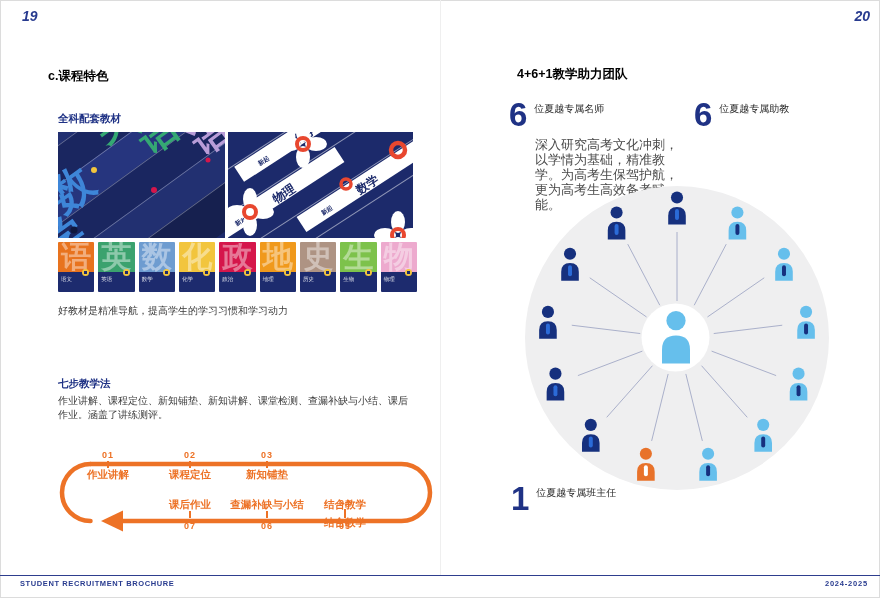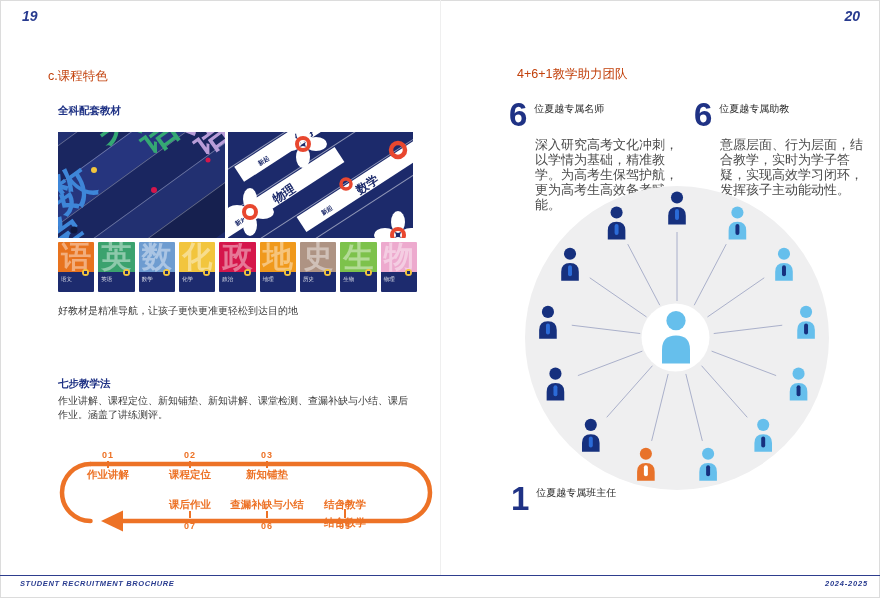--- a/index.html
+++ b/index.html
@@ -4,27 +4,27 @@
 <style>
   html,body{margin:0;padding:0;}
   body{
     width:880px;height:598px;position:relative;background:#ffffff;
     font-family:"Liberation Sans","DejaVu Sans",sans-serif;
     overflow:hidden;box-shadow:inset 0 0 0 1px #dcdcdc;
   }
   .abs{position:absolute;}
   
   .page-num{position:absolute;top:8px;font-style:italic;font-weight:bold;font-size:14px;color:#283b8f;}
-  #pn-left{left:22px;} #pn-right{right:20px;}
-  
-  .big-title{font-size:12.5px;font-weight:normal;color:#c2410c;}
+  #pn-left{left:22px;} #pn-right{right:10px;}
+  
+  .big-title{font-size:12.5px;font-weight:bold;color:#000000;}
   .sec-heading{font-size:10.5px;font-weight:bold;color:#1f3285;}
   
   #title-left{left:48px;top:68px;}
-  #h-textbooks{left:58px;top:104px;}
+  #h-textbooks{left:58px;top:112px;}
   #photo1{left:58px;top:132px;width:167px;height:106px;}
   #photo2{left:228px;top:132px;width:185px;height:106px;}
   #books-row{left:58px;top:242px;width:359px;height:50px;display:flex;gap:4px;}
   .book{flex:1;display:flex;flex-direction:column;overflow:hidden;border-radius:1px;}
   .book-top{height:30px;position:relative;overflow:hidden;}
   .book-char{position:absolute;left:50%;top:50%;transform:translate(-50%,-50%);
     font-size:30px;font-weight:bold;color:rgba(255,255,255,0.42);line-height:1;white-space:nowrap;}
   .book-bottom{height:20px;background:#1d2b6e;position:relative;}
   .book-dot{position:absolute;right:5px;top:-3.5px;width:7px;height:7px;border-radius:50%;
     background:radial-gradient(circle,#1d2b6e 0 1.5px,#f2c53d 1.6px);}
@@ -47,21 +47,21 @@
   .role-head{display:flex;align-items:flex-start;}
   .role-count{font-size:33px;font-weight:bold;color:#1f3285;line-height:30px;}
   .role-title{font-size:10px;font-weight:normal;color:#2a2a2a;margin:2px 0 0 7px;}
   .role-desc{margin:7px 0 0 26px;font-size:13px;line-height:15px;color:#4a4a4a;}
   #role-0 .role-desc,#role-1 .role-desc{width:146px;}
   #role-2 .role-desc{width:336px;}
   #team-svg{left:520px;top:182px;}
   
   #page-divider{left:440px;top:0;width:1px;height:575px;background:#efefef;}
   #footer-rule{left:0;top:575px;width:880px;height:1px;background:#2e3e8e;}
-  .footer-text{position:absolute;top:579px;font-size:7.5px;font-weight:bold;font-style:italic;
+  .footer-text{position:absolute;top:579px;font-size:7.5px;font-weight:bold;
     color:#283b8f;letter-spacing:0.6px;}
   #footer-left{left:20px;} #footer-right{right:12px;letter-spacing:0.8px;}
   svg text{font-family:"Liberation Sans","DejaVu Sans",sans-serif;}
 </style>
 </head>
 <body>
 
 <span id="pn-left" class="page-num">19</span>
 <div id="title-left" class="abs big-title">c.课程特色</div>
 
@@ -214,21 +214,21 @@
     <div class="book">
       <div class="book-top" style="background:#EDAACE">
         <span class="book-char">物</span>
       </div>
       <div class="book-bottom">
         <span class="book-dot"></span>
         <span class="book-subject">物理</span>
       </div>
     </div>
   </div>
-<div id="books-caption" class="abs">好教材是精准导航，让孩子更快更准更轻松到达目的地</div>
+<div id="books-caption" class="abs">好教材是精准导航，提高学生的学习习惯和学习动力</div>
 
 <div id="h-steps" class="abs sec-heading">七步教学法</div>
 <div id="steps-desc" class="abs">作业讲解、课程定位、新知铺垫、新知讲解、课堂检测、查漏补缺与小结、课后作业。涵盖了讲练测评。</div>
 
 <svg id="loop-svg" class="abs" width="385" height="95" viewBox="0 0 385 95">
   <path d="M 35.5 9 L 346.5 9 A 28.5 28.5 0 0 1 346.5 66 L 68 66" fill="none" stroke="#ed7226" stroke-width="4.5" stroke-linecap="round"></path>
   <path d="M 35.5 9 A 28.5 28.5 0 0 0 35.5 66" fill="none" stroke="#ed7226" stroke-width="4.5" stroke-linecap="round"></path>
   <polygon points="46,66 68,55.5 68,76.5" fill="#ed7226"></polygon>
 </svg>
 <div id="steps-layer">
@@ -280,21 +280,20 @@
     <span class="role-title">位夏越专属名师</span>
   </div>
   <div class="role-desc">深入研究高考文化冲刺，以学情为基础，精准教学。为高考生保驾护航，更为高考生高效备考赋能。</div>
 </div>
 
 <div id="role-1" class="role">
   <div class="role-head">
     <span class="role-count">6</span>
     <span class="role-title">位夏越专属助教</span>
   </div>
-  <div class="role-desc">意愿层面、行为层面，结合教学，实时为学子答疑，实现高效学习闭环，发挥孩子主动能动性。</div>
 </div>
 
 <svg id="team-svg" class="abs" width="316" height="316" viewBox="0 0 316 316">
     <circle cx="157" cy="156" r="152" fill="#efeff0"></circle>
     <line x1="157" y1="119" x2="157" y2="50" stroke="#98a0c0" stroke-width="0.8"></line>
     <line x1="174.19475736561944" y1="123.23812705083122" x2="206.26065623663948" y2="62.14166128075975" stroke="#98a0c0" stroke-width="0.8"></line>
     <line x1="187.45040303806528" y1="134.98160437094722" x2="244.23628978472757" y2="95.7851368464975" stroke="#98a0c0" stroke-width="0.8"></line>
     <line x1="193.730228341628" y1="151.54014283055304" x2="262.22714065439374" y2="143.22311189293578" stroke="#98a0c0" stroke-width="0.8"></line>
     <line x1="191.59560097936034" y1="169.1203808205738" x2="256.111721724654" y2="193.58811802650877" stroke="#98a0c0" stroke-width="0.8"></line>
     <line x1="181.53553835490942" y1="183.69489768233075" x2="227.2910017735243" y2="235.34213930613672" stroke="#98a0c0" stroke-width="0.8"></line>

